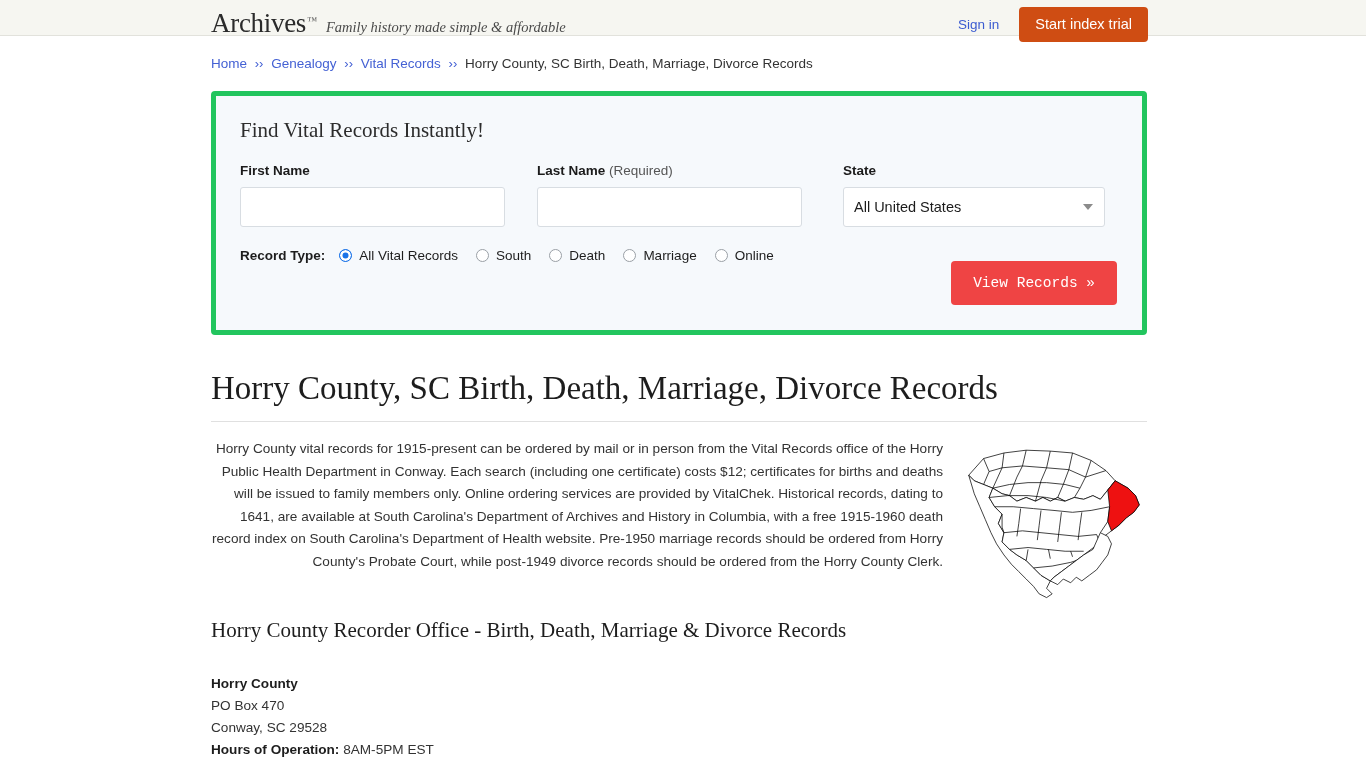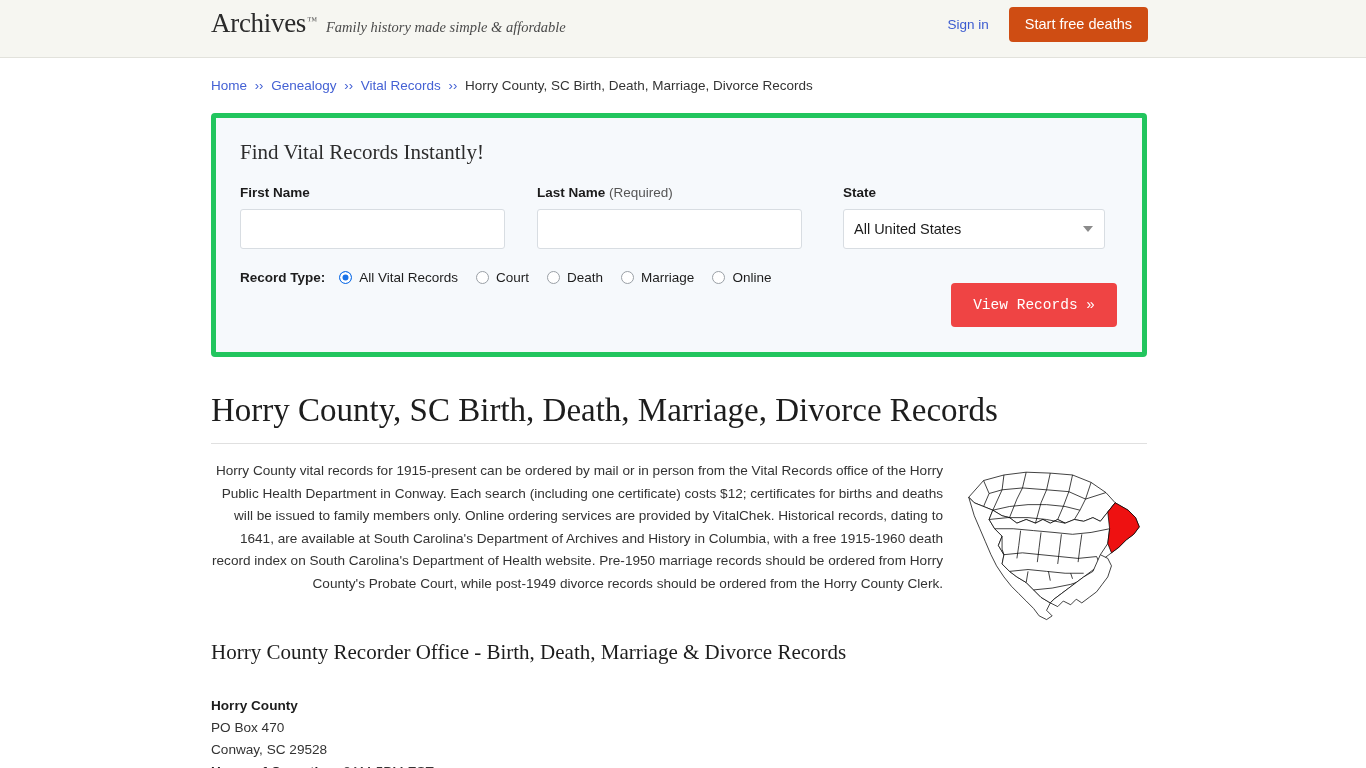--- a/index.html
+++ b/index.html
@@ -6,21 +6,21 @@
   html, body {
     margin: 0; padding: 0;
     width: 1366px; height: 768px;
     overflow: hidden;
     background: #ffffff;
     font-family: "Liberation Sans", sans-serif;
   }
 
   
   .site-header {
-    height: 58px;
+    height: 36px;
     background: #f6f6f1;
     border-bottom: 1px solid #e2e2dc;
     position: relative;
   }
   .brand {
     position: absolute;
     left: 211px;
     top: 8px;
     display: flex;
     align-items: baseline;
@@ -286,21 +286,21 @@
 <body>
 
 <div class="site-header">
   <div class="brand">
     <span class="brand-name">Archives</span>
     <span class="brand-tm">™</span>
     <span class="brand-tagline">Family history made simple &amp; affordable</span>
   </div>
   <div class="header-actions">
     <a class="signin-link">Sign in</a>
-    <button class="trial-btn">Start free deaths</button>
+    <button class="trial-btn">Start index trial</button>
   </div>
 </div>
 
 <div class="page">
   <div class="container">
 
     <div class="breadcrumb">
       <a>Home</a>
       <span class="crumb-sep">››</span>
       <a>Genealogy</a>
@@ -336,21 +336,21 @@
       <div class="record-row">
         <span class="record-label">Record Type:</span>
 
         <span class="radio-opt">
           <span class="radio checked"></span>
           <span class="radio-text">All Vital Records</span>
         </span>
 
         <span class="radio-opt">
           <span class="radio"></span>
-          <span class="radio-text">Court</span>
+          <span class="radio-text">South</span>
         </span>
 
         <span class="radio-opt">
           <span class="radio"></span>
           <span class="radio-text">Death</span>
         </span>
 
         <span class="radio-opt">
           <span class="radio"></span>
           <span class="radio-text">Marriage</span>

